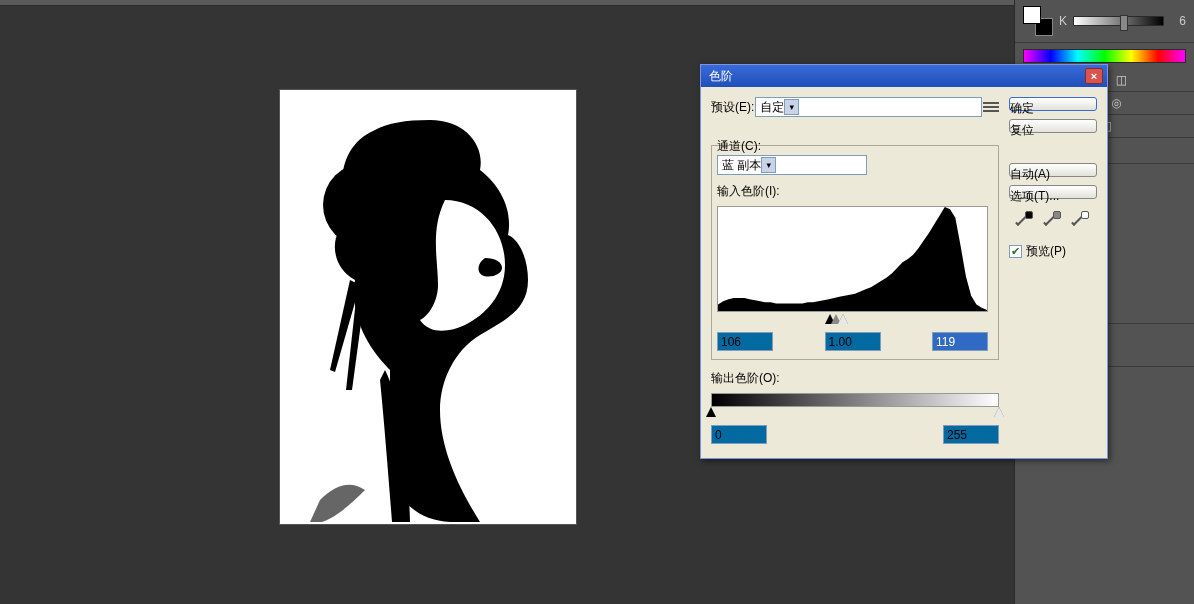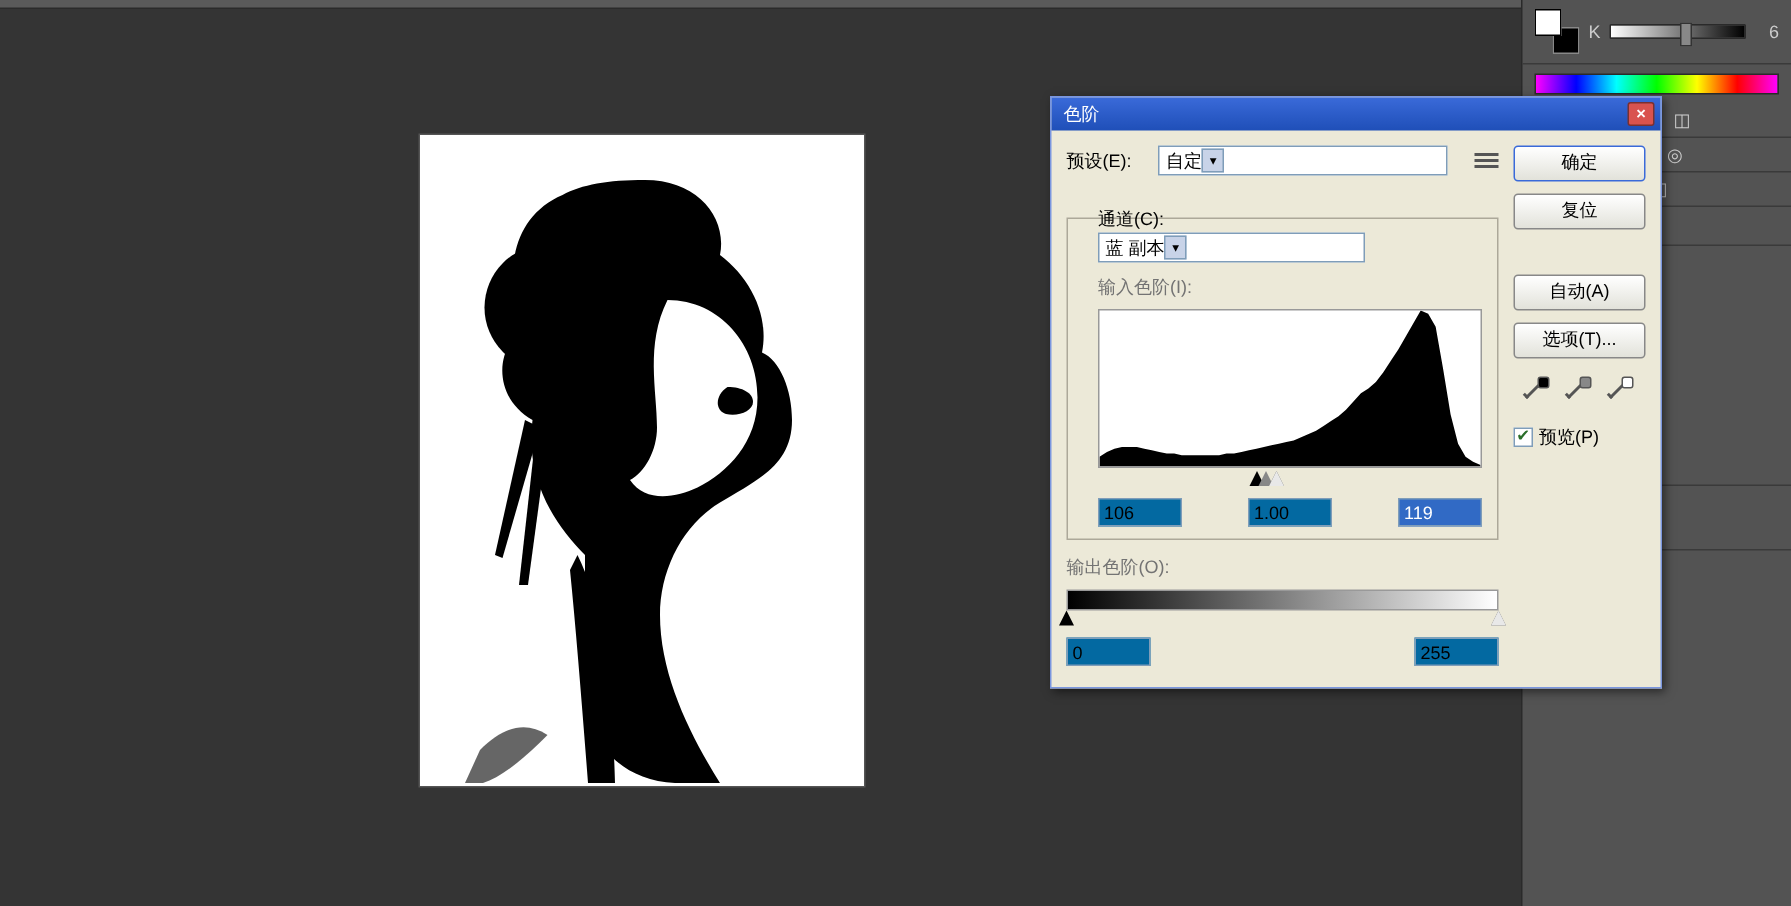--- a/index.html
+++ b/index.html
@@ -31,44 +31,44 @@
 .thumb { width:28px; height:22px; background:#ddd; border:1px solid #888; display:flex; align-items:center; justify-content:center; color:#222; font-size:10px;}
 
 
 .dialog { position:absolute; left:700px; top:64px; width:408px; background:#ece9d8; border:1px solid #7a96df; box-shadow:2px 2px 6px rgba(0,0,0,0.5); font-family: Tahoma, "SimSun", sans-serif;}
 .titlebar { height:22px; background:linear-gradient(to bottom,#3a6ad9,#1f4fb8); color:#fff; display:flex; align-items:center; padding:0 4px; justify-content:space-between;}
 .titlebar .t-title{font-weight:normal; padding-left:4px;}
 .titlebar .t-close{width:18px;height:16px;background:#d9534f;color:#fff;text-align:center;line-height:14px;font-weight:bold;border:1px solid #7a3030;border-radius:2px;font-size:11px;}
 .dialog-body { display:flex; padding:10px 10px 14px 10px; gap:10px; }
 .dlg-left { flex:1; }
 .dlg-right { width:88px; display:flex; flex-direction:column; gap:8px; align-items:stretch;}
-.row { display:flex; align-items:center; gap:18px; margin-bottom:10px; }
+.row { display:flex; align-items:center; gap:1px; margin-bottom:10px; }
 .row label { color:#000; white-space:nowrap; }
 .row label.right { text-align:right; width:60px;}
 .select { flex:1; height:20px; border:1px solid #7f9db9; background:#fff; display:flex; align-items:center; padding:0 2px 0 4px;}
 .select .arrow{width:15px;height:16px;background:#c8d3e8;border:1px solid #7f9db9;text-align:center;font-size:9px;line-height:14px;}
 .menu-icon{width:16px;height:14px;display:flex;flex-direction:column;justify-content:space-between;padding:2px 0;}
 .menu-icon span{display:block;height:2px;background:#555;}
-.fieldset { border:1px solid #aca899; padding:10px 10px 8px 20px; position:relative; margin-bottom:10px;margin-top:28px;}
+.fieldset { border:1px solid #aca899; padding:10px 10px 8px 5px; position:relative; margin-bottom:10px;margin-top:28px;}
 .fieldset .legend{position:static; margin:-18px 0 6px 0; display:inline-block;}
-.sect-label { color:#737373; margin-bottom:6px; display:block;}
+.sect-label { color:#000000; margin-bottom:6px; display:block;}
 .histogram { height:106px; border:1px solid #999; background:#fff; margin-bottom:4px; position:relative;}
 .histogram svg{position:absolute;inset:0;width:100%;height:100%;}
 .slider-track{ position:relative; height:10px; margin-bottom:6px;}
 .tri{position:absolute;top:-2px;width:0;height:0;border-left:5px solid transparent;border-right:5px solid transparent;}
 .tri.black{border-bottom:10px solid #000;}
 .tri.gray{border-bottom:10px solid #888;}
 .tri.white{border-bottom:10px solid #e8e8e8; filter:drop-shadow(0 0 0.5px #555);}
 .num-row{display:flex;justify-content:space-between;gap:6px;}
 .num-input{width:56px;height:19px;border:1px solid #7f9db9;background:#0369a1;padding:1px 3px;text-align:left;}
 .num-input.center{text-align:left;}
 .num-input.sel{background:#316ac5;color:#fff;}
 .output-gradient{height:14px;background:linear-gradient(to right,#000,#fff);border:1px solid #999;margin-bottom:2px;}
 .out-track{position:relative;height:10px;margin-bottom:6px;}
-.btn{height:24px;border:1px solid #888;background:linear-gradient(to bottom,#fff,#e2e2da);color:#000;text-align:center;line-height:20px;border-radius:3px;cursor:default;}
+.btn{height:14px;border:1px solid #888;background:linear-gradient(to bottom,#fff,#e2e2da);color:#000;line-height:20px;border-radius:3px;cursor:default;}
 .btn:first-child{border:1px solid #3a6ad9;}
 .eyedrops{display:flex;gap:8px;justify-content:center;margin-top:2px;}
 .eye{width:20px;height:20px;position:relative;}
 .eye::before{content:"";position:absolute;left:3px;bottom:3px;width:10px;height:2px;background:transparent;border-left:2px solid #555;border-bottom:2px solid #555;transform:rotate(-45deg);transform-origin:left bottom;}
 .eye::after{content:"";position:absolute;right:2px;top:2px;width:6px;height:6px;border:1px solid #555;border-radius:2px;}
 .eye.b::after{background:#000;}
 .eye.g::after{background:#888;}
 .eye.w::after{background:#fff;}
 .chk-row{display:flex;align-items:center;gap:4px;margin-top:6px;}
 .chk{width:13px;height:13px;border:1px solid #7f9db9;background:#fff;display:flex;align-items:center;justify-content:center;color:#2a6e2a;font-size:11px;line-height:11px;}
@@ -162,21 +162,21 @@
         <div class="menu-icon">
             <span></span>
             <span></span>
             <span></span>
           </div>
       </div>
 
       <div class="fieldset">
         <div class="row legend" style="margin-bottom:8px;">
           <label class="right">通道(C):</label>
-          <div class="select" style="width:178px;flex:none;">
+          <div class="select" style="width:150px;flex:none;">
             <span>蓝 副本</span>
             <span class="arrow">▾</span>
           </div>
         </div>
 
         <span class="sect-label">输入色阶(I):</span>
         <div class="histogram">
           <svg viewBox="0 0 260 106" preserveAspectRatio="none">
             <path id="histo-path" fill="#000" d="M0,106 L0.0,99.4 L5.1,96.1 L10.2,93.9 L15.3,92.8 L20.4,92.8 L25.5,92.8 L30.6,93.9 L35.7,95.0 L40.8,96.1 L45.9,97.2 L51.0,97.2 L56.1,98.3 L61.2,98.3 L66.3,98.3 L71.4,98.3 L76.5,98.3 L81.6,98.3 L86.7,97.2 L91.8,97.2 L96.9,96.1 L102.0,95.0 L107.1,93.9 L112.2,92.8 L117.3,91.6 L122.4,90.5 L127.5,89.4 L132.5,88.3 L137.6,86.1 L142.7,83.9 L147.8,81.7 L152.9,78.4 L158.0,75.1 L163.1,71.8 L168.2,67.4 L173.3,61.8 L178.4,56.3 L183.5,53.0 L188.6,48.6 L193.7,42.0 L198.8,34.2 L203.9,26.5 L209.0,17.7 L214.1,8.8 L219.2,0.0 L224.3,2.2 L229.4,11.0 L234.5,39.8 L239.6,70.7 L244.7,90.5 L249.8,99.4 L254.9,102.7 L260.0,104.9 L260,106 Z"></path>
           </svg>

